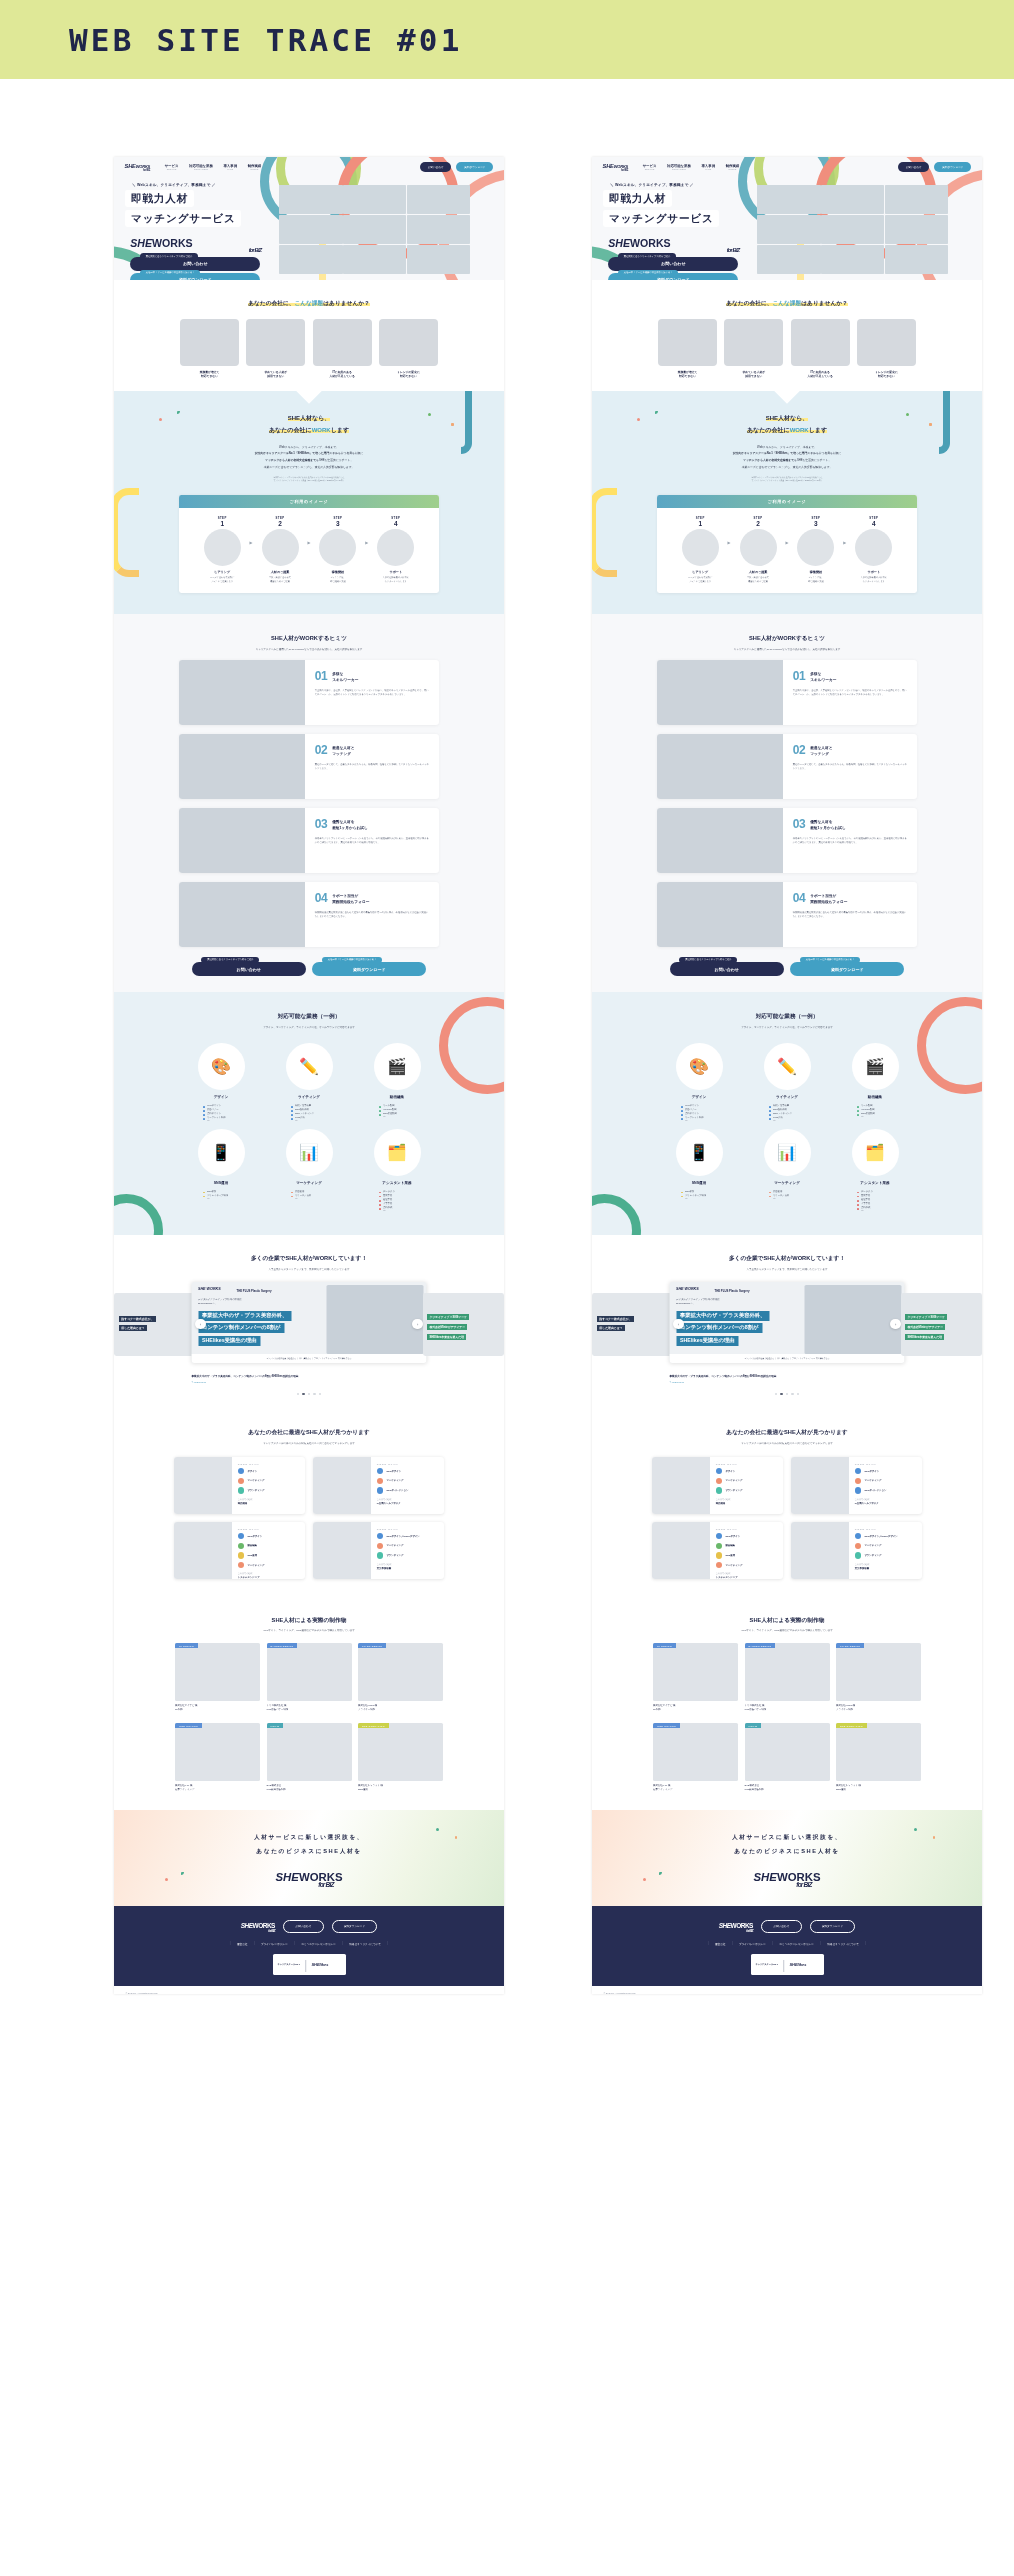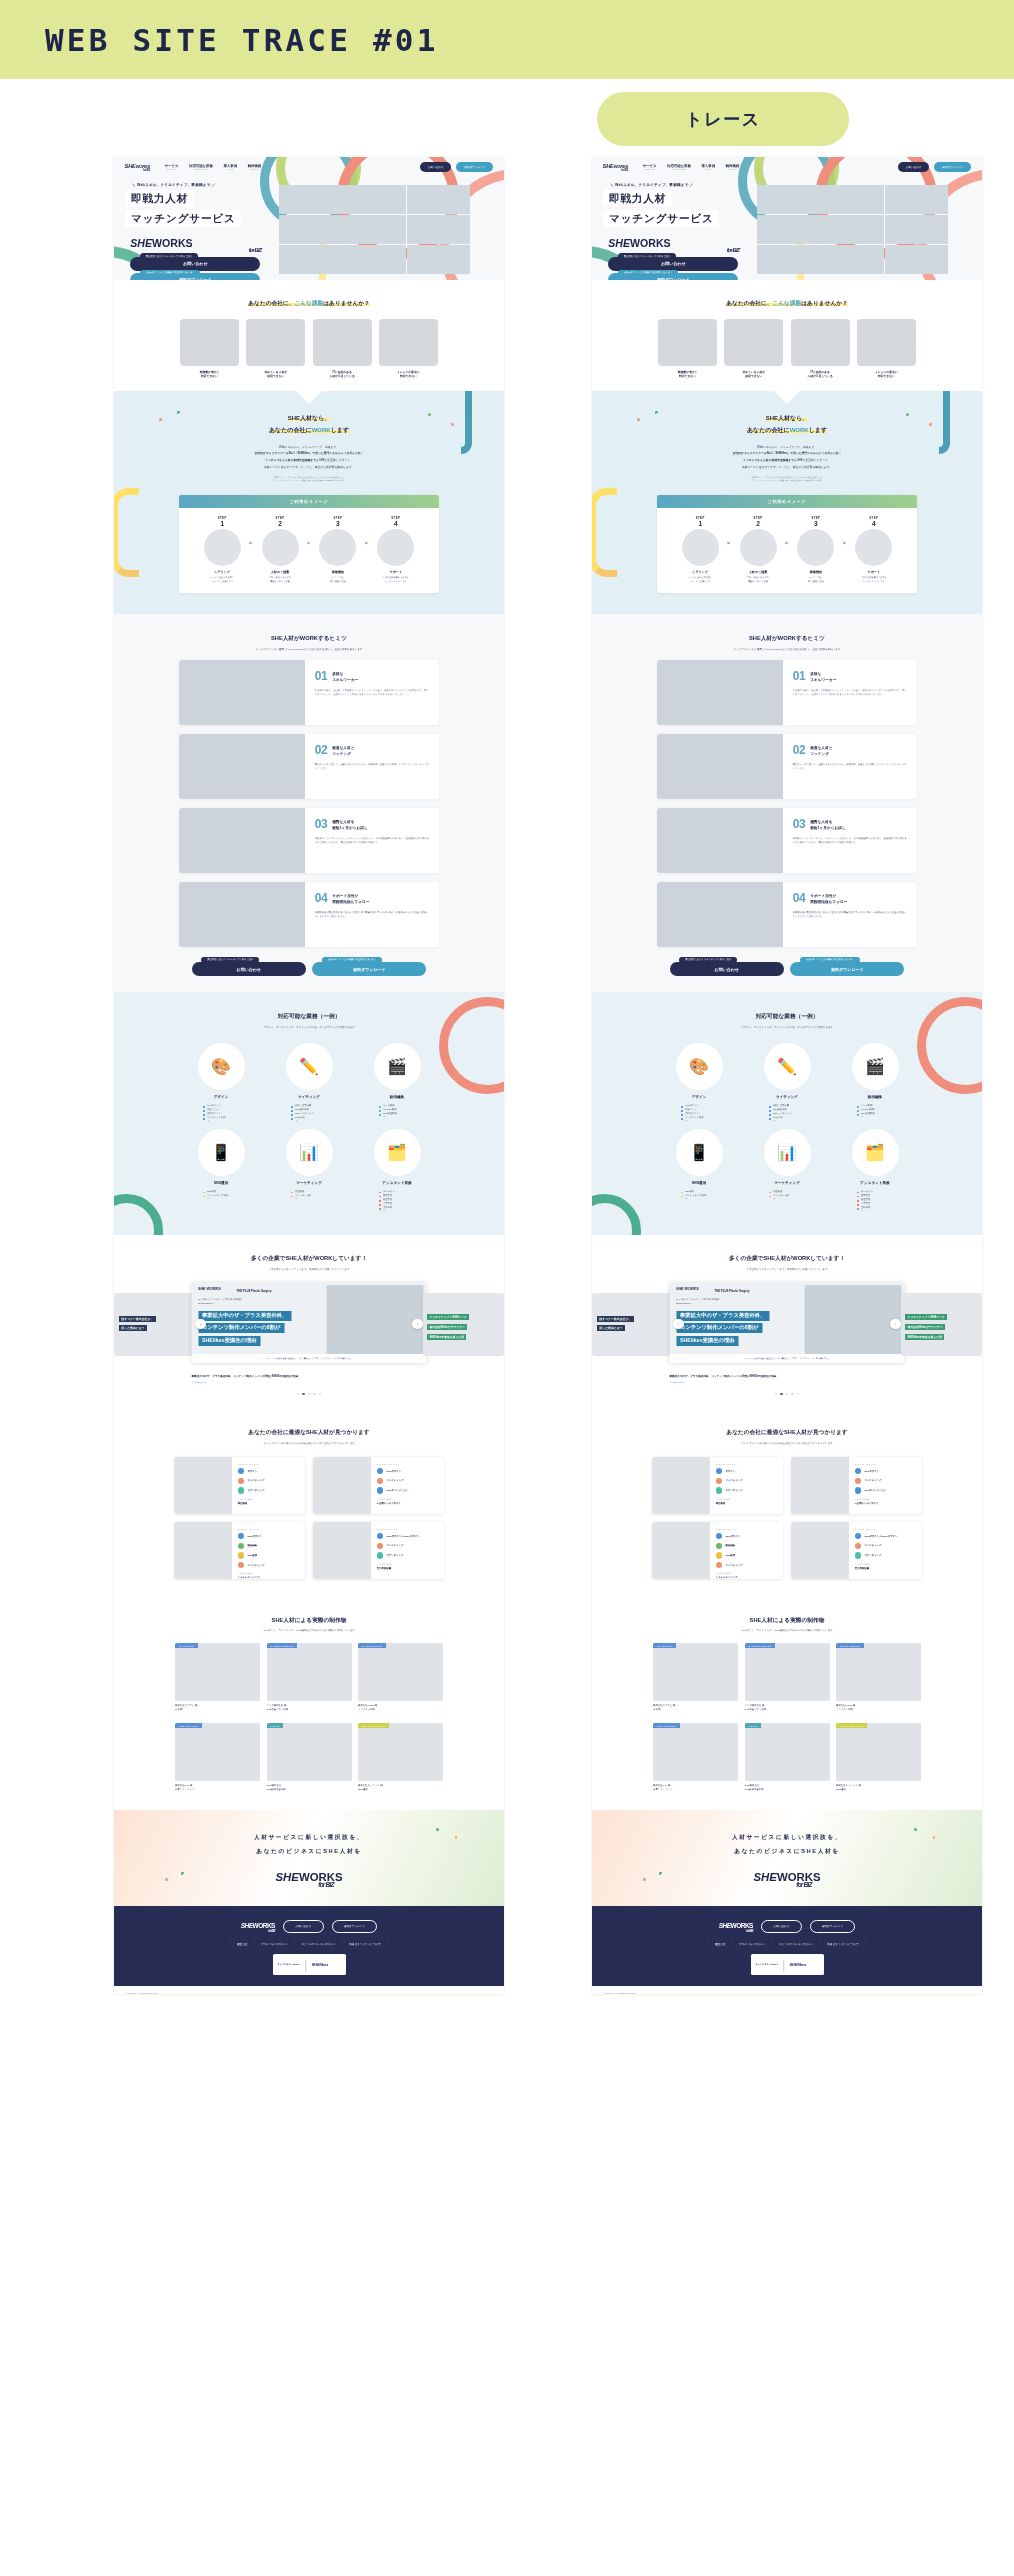--- a/index.html
+++ b/index.html
@@ -4,21 +4,21 @@
 <style>
   * { box-sizing: border-box; margin:0; padding:0; }
   body {
     width:1014px; height:2576px; background:#ffffff;
     font-family:"Liberation Sans","DejaVu Sans",sans-serif;
     color:#232949; overflow:hidden; position:relative;
   }
   
   .banner { width:1014px; height:79px; background:#dfe897; display:flex; align-items:center; }
   .banner h1 {
-    margin-left:45px; font-size:31px; letter-spacing:3.2px; font-weight:bold;
+    margin-left:69px; font-size:31px; letter-spacing:3.2px; font-weight:bold;
     color:#20264a; font-family:"DejaVu Sans Mono","Liberation Mono",monospace;
   }
   
   .pill-row { position:relative; height:78px; }
   .pill {
     position:absolute; top:13px; width:252px; height:54px; border-radius:32px;
     display:flex; align-items:center; justify-content:center;
     font-size:17px; font-weight:bold; color:#20264a; letter-spacing:1.6px;
   }
   .pill.sample { left:142px; background:#fff; border:2.4px solid #dfe897; }
@@ -184,21 +184,20 @@
   .copyright{font-size:2.3px;color:#8a90a0;margin:5.7px 0 0 11.4px;}
 </style>
 </head>
 <body>
 
 <div class="banner">
   <h1>WEB SITE TRACE #01</h1>
 </div>
 
 <div class="pill-row">
-  <div class="pill trace">トレース</div>
 </div>
 
 <div class="cols">
   <div class="col left">
     <div class="site" id="site-sample">
 
   <div class="hero">
     <div class="deco d-green"></div>
     <div class="deco d-teal"></div>
     <div class="deco d-lime"></div>

